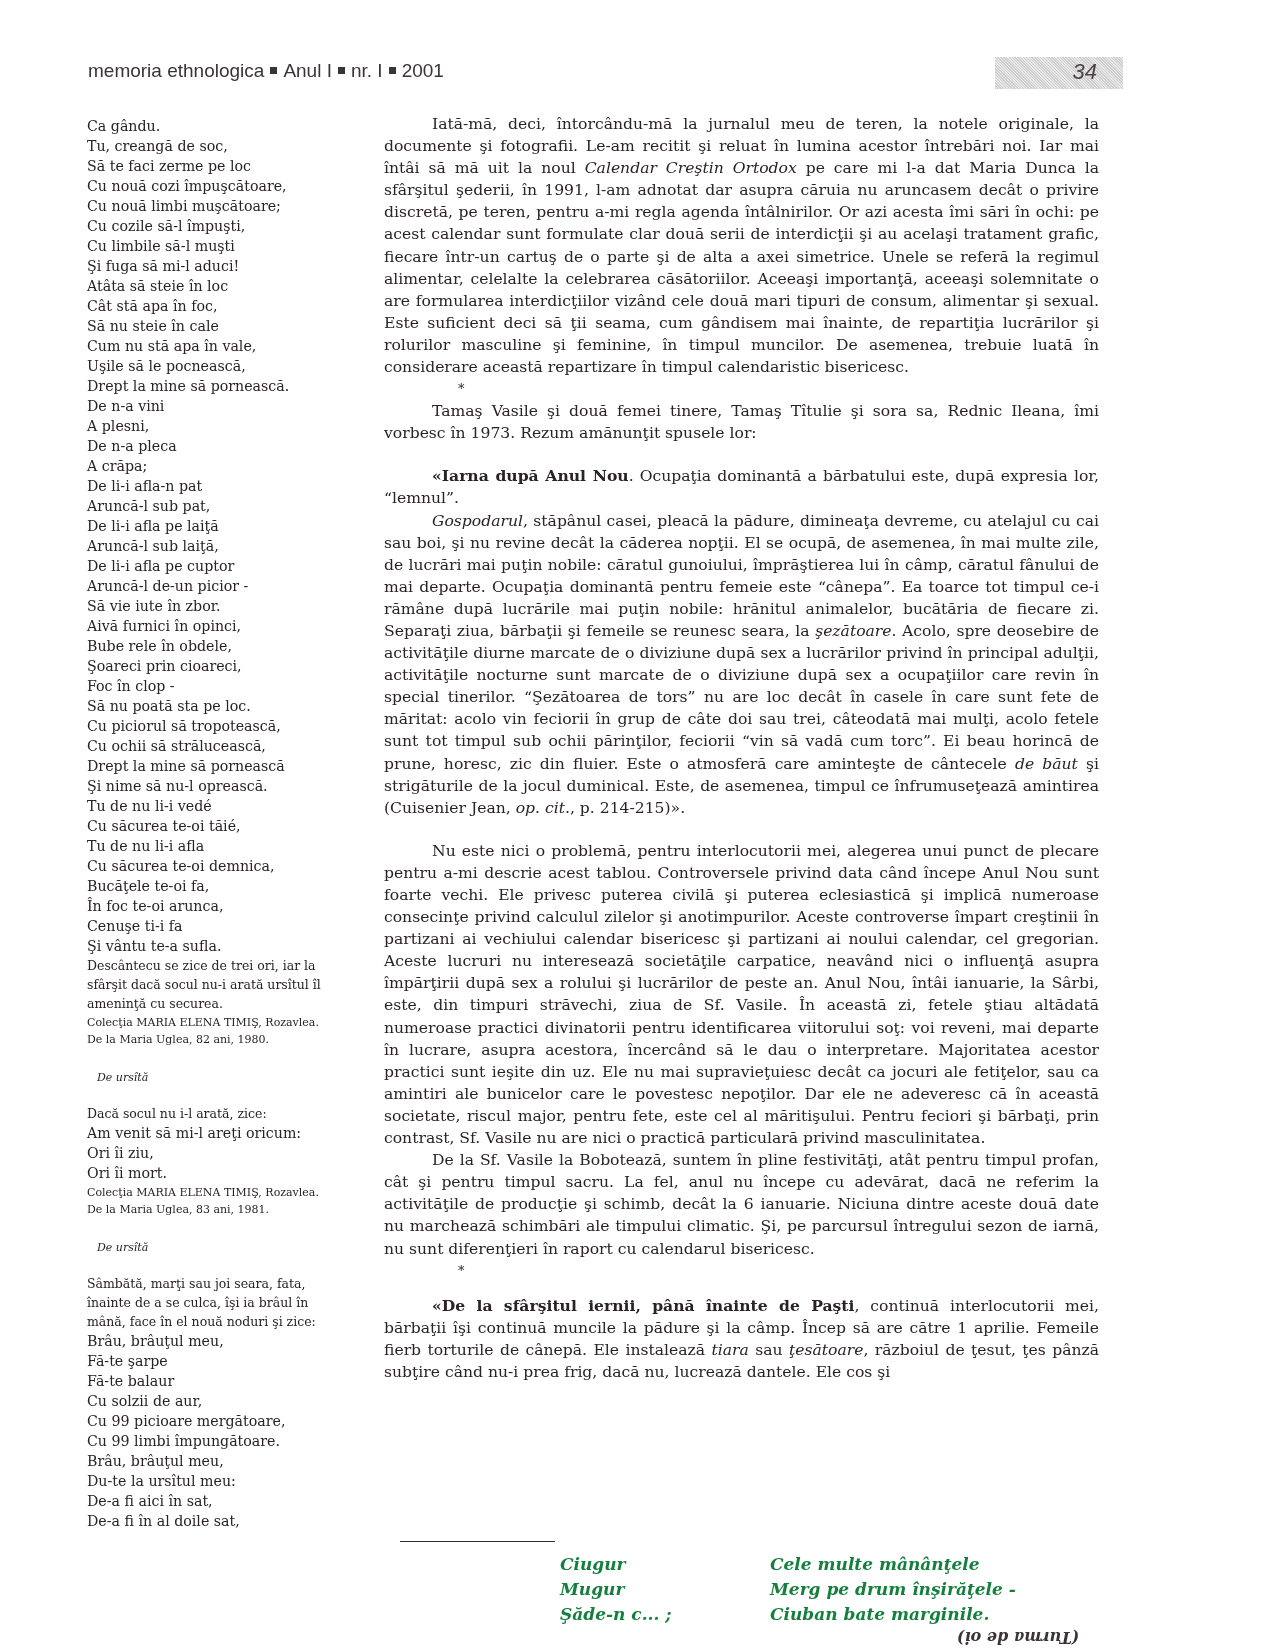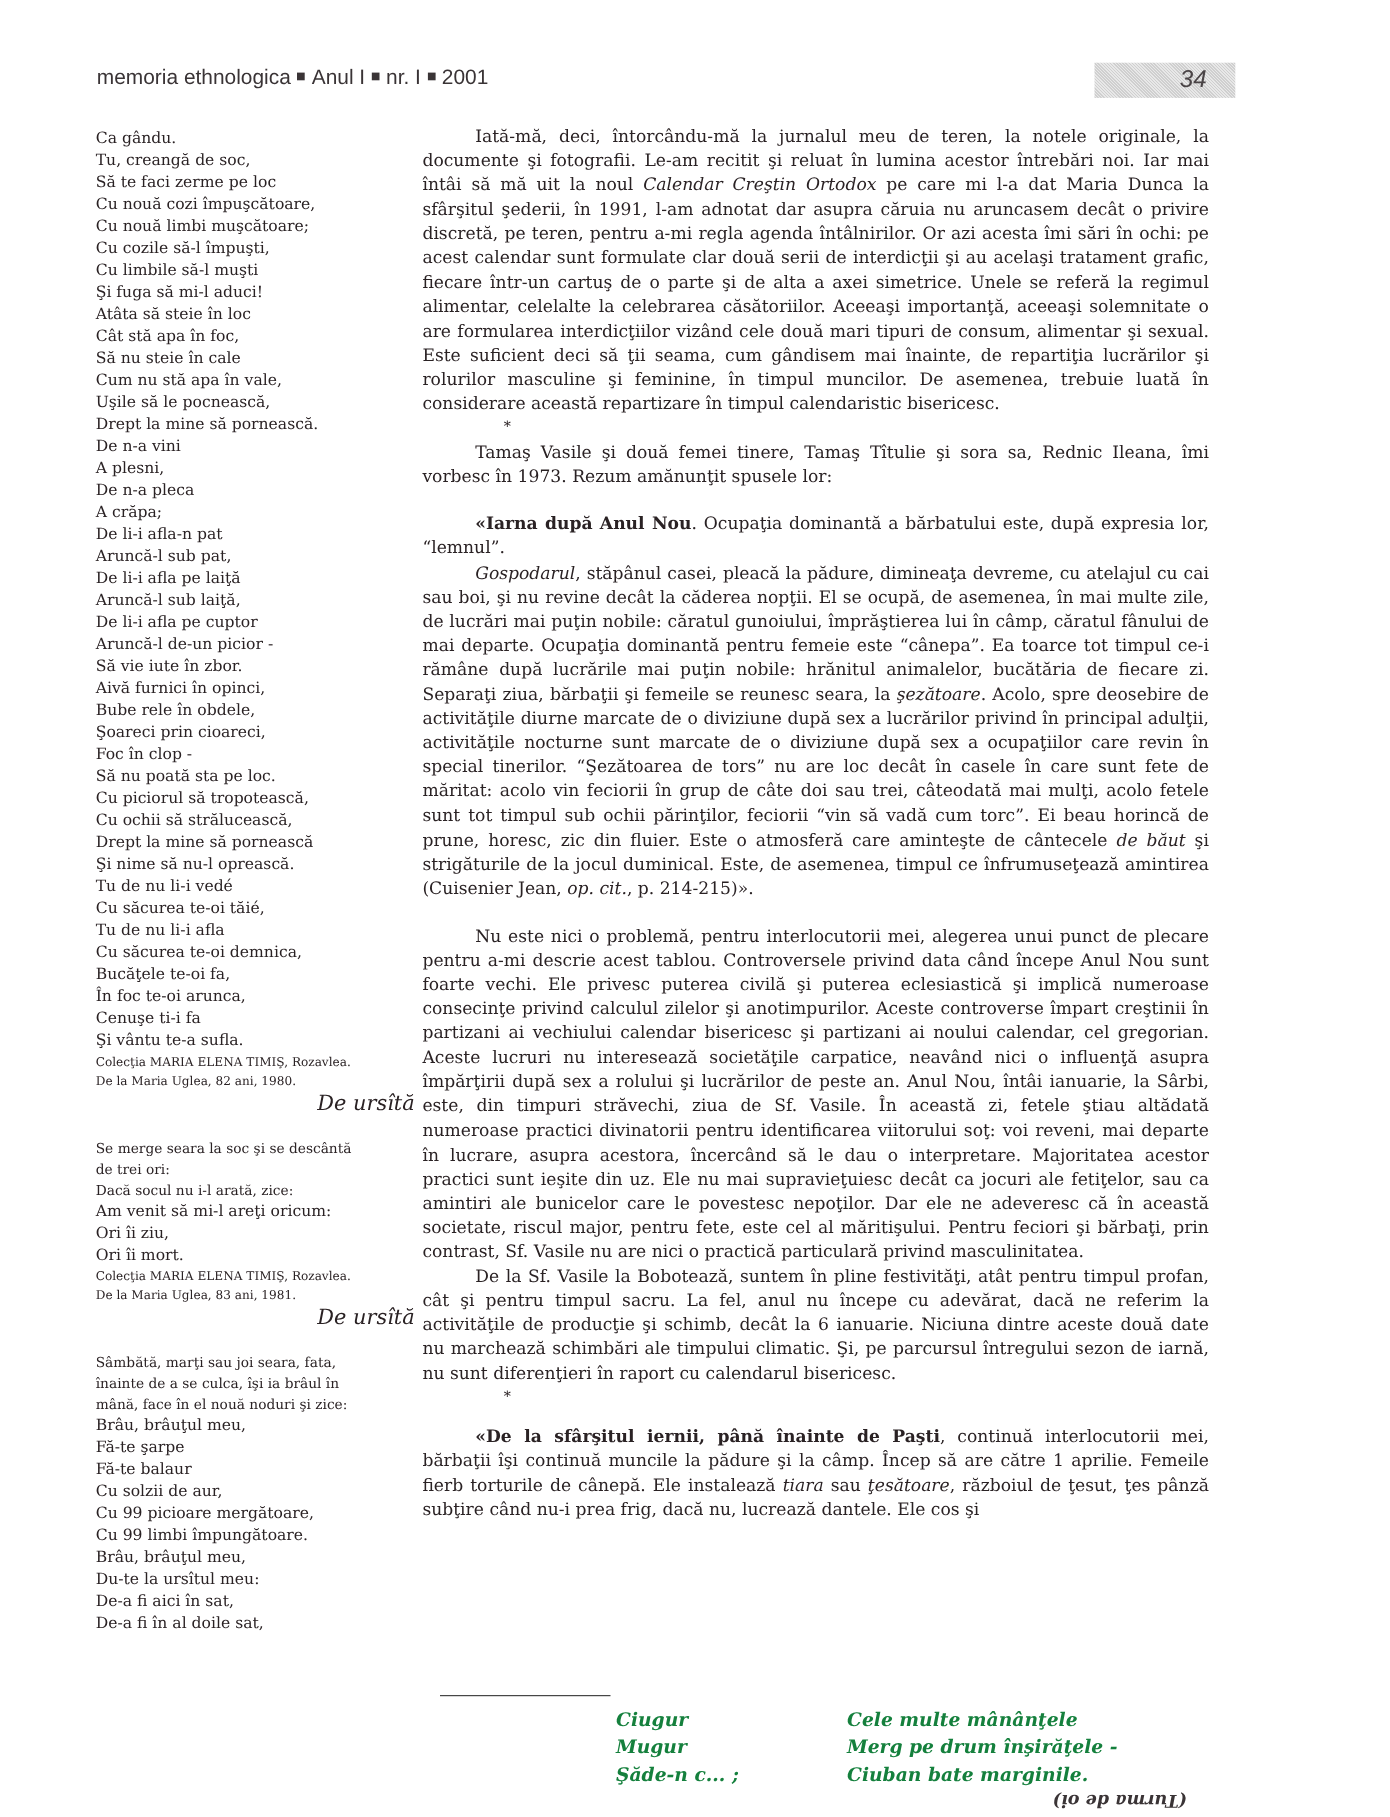--- a/index.html
+++ b/index.html
@@ -6,21 +6,21 @@
   body { width:1264px; height:1652px; position:relative; overflow:hidden; color:#2a2224; font-family:"DejaVu Serif","Liberation Serif",serif; }
   .header { position:absolute; left:88px; top:60px; font-family:"Liberation Sans",sans-serif; font-size:19px; color:#3a3436; letter-spacing:0; }
   .header .sep { display:inline-block; width:7px; height:7px; background:#3a3436; margin:0 6px; vertical-align:middle; position:relative; top:-1px; }
   .pagenum { position:absolute; left:995px; top:57px; width:128px; height:32px; background:repeating-linear-gradient(45deg,#cfcfcf 0 1px,#e8e8e8 1px 2px); }
   .pagenum span { position:absolute; right:26px; top:2px; font-family:"Liberation Sans",sans-serif; font-style:italic; font-size:22px; color:#4a4446; }
 
   .leftcol { position:absolute; left:87px; top:116px; width:290px; }
   .leftcol .v { font-size:14.2px; line-height:20px; white-space:nowrap; }
   .leftcol .note { font-size:12.5px; line-height:19px; white-space:nowrap; }
   .leftcol .src { font-size:11px; line-height:15px; white-space:nowrap; margin-top:2px; }
-  .leftcol .title { font-style:italic; font-size:19px; text-align:right; margin:2px 0 20px 0; padding-left:10px; }
+  .leftcol .title { font-style:italic; font-size:11px; text-align:left; margin:24px 0 20px 0; padding-left:10px; }
 
   .rightcol { position:absolute; left:384px; top:113px; width:715px; font-size:15.6px; line-height:22.1px; text-align:justify; }
   .rightcol p { margin:0; text-indent:48px; }
   .rightcol .star { text-indent:0; padding-left:74px; height:22px; font-size:13px; }
   .rightcol .gap { height:21px; }
   .rightcol .gap2 { height:13px; }
   .rightcol b { font-weight:bold;margin-top:48px; }
 
   .rule { position:absolute; left:400px; top:1541px; width:155px; border-top:1px solid #333; }
   .riddle { position:absolute; top:1552px; font-style:italic; font-size:17px; line-height:25px; font-weight:bold; color:#15803d; white-space:nowrap; }
@@ -76,29 +76,30 @@
       <div class="v">Şi nime să nu-l oprească.</div>
       <div class="v">Tu de nu li-i vedé</div>
       <div class="v">Cu săcurea te-oi tăié,</div>
       <div class="v">Tu de nu li-i afla</div>
       <div class="v">Cu săcurea te-oi demnica,</div>
       <div class="v">Bucăţele te-oi fa,</div>
       <div class="v">În foc te-oi arunca,</div>
       <div class="v">Cenuşe ti-i fa</div>
       <div class="v">Şi vântu te-a sufla.</div>
     </div>
+  <div id="poem1note">
+      <div class="note">Descântecu se zice de trei ori, iar la</div>
+      <div class="note">sfârşit dacă socul nu-i arată ursîtul îl</div>
+      <div class="note">ameninţă cu securea.</div>
+    </div>
   <div id="poem1src">
       <div class="src">Colecţia MARIA ELENA TIMIŞ, Rozavlea.</div>
       <div class="src">De la Maria Uglea, 82 ani, 1980.</div>
     </div>
   <div class="title">De ursîtă</div>
-  <div id="poem2intro">
-      <div class="note">Se merge seara la soc şi se descântă</div>
-      <div class="note">de trei ori:</div>
-    </div>
   <div class="note">Dacă socul nu i-l arată, zice:</div>
   <div id="poem2b">
       <div class="v">Am venit să mi-l areţi oricum:</div>
       <div class="v">Ori îi ziu,</div>
       <div class="v">Ori îi mort.</div>
     </div>
   <div id="poem2src">
       <div class="src">Colecţia MARIA ELENA TIMIŞ, Rozavlea.</div>
       <div class="src">De la Maria Uglea, 83 ani, 1981.</div>
     </div>

